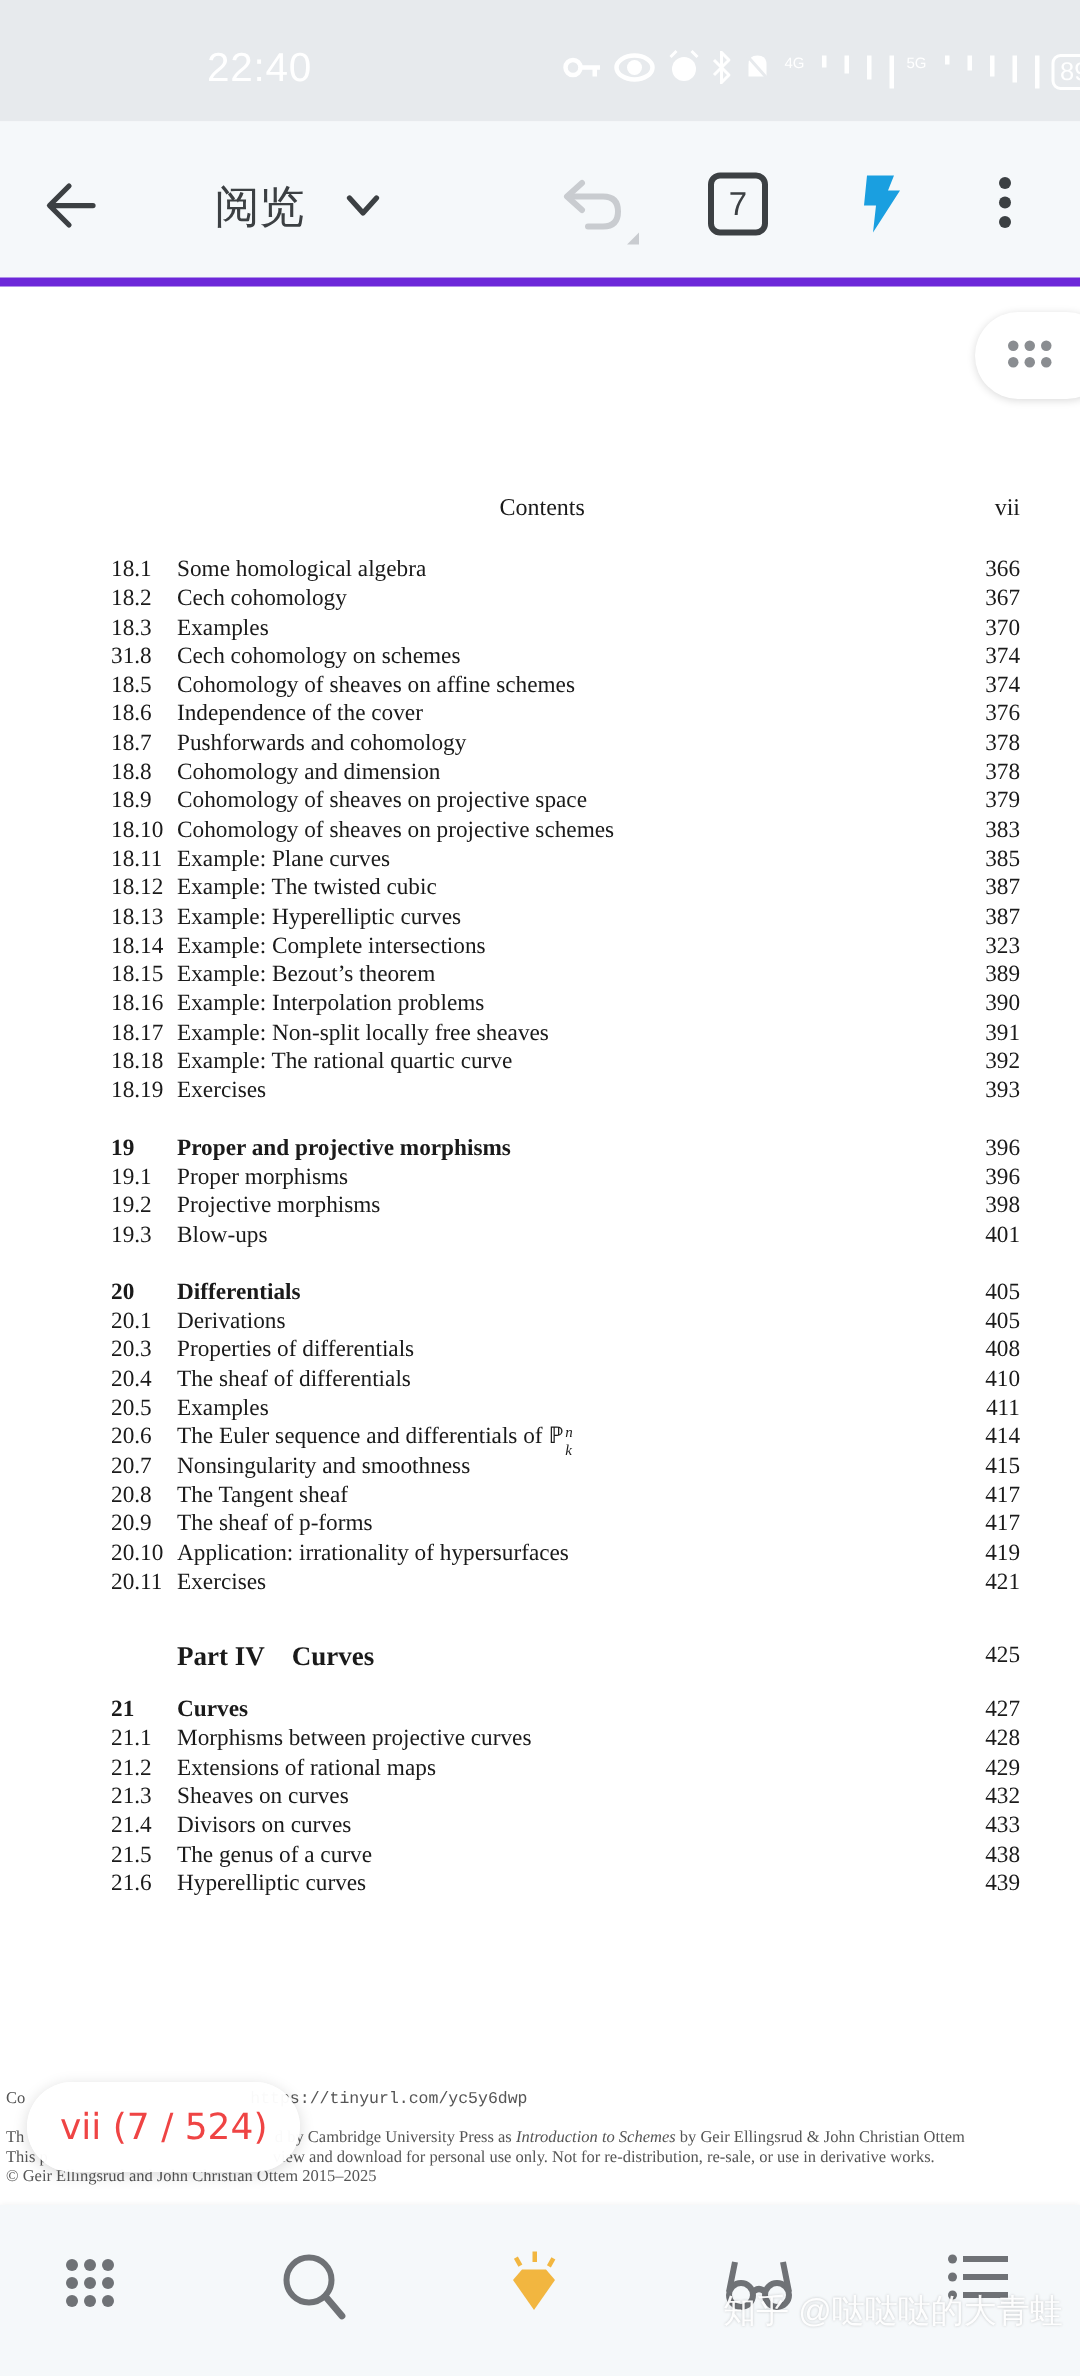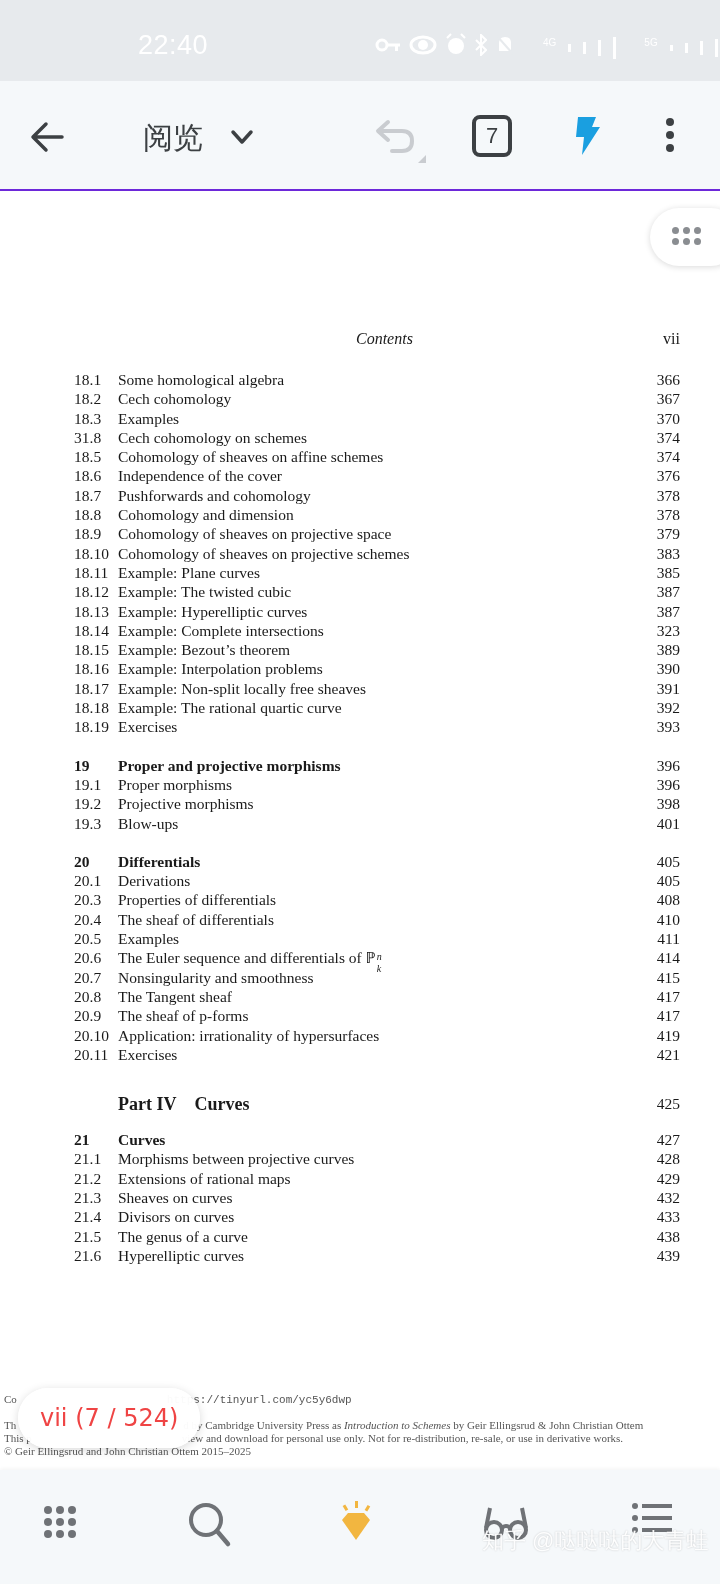--- a/index.html
+++ b/index.html
@@ -1,36 +1,36 @@
 <!DOCTYPE html>
 <html><head>
 <meta charset="utf-8">
 <style>
   * { box-sizing: border-box; margin: 0; padding: 0; }
   html, body { width: 720px; height: 1584px; overflow: hidden; background: #ffffff; font-family: "Liberation Sans", sans-serif; }
   .status-bar { position: absolute; top: 0; left: 0; width: 720px; height: 81px; background: #e7eaed; color: #ffffff; }
   .status-time { position: absolute; left: 138px; top: 30px; font-size: 27px; letter-spacing: 0.5px; }
   .status-icons { position: absolute; left: 375px; top: 33px; display: flex; align-items: center; gap: 8px; font-size: 18px; color: #fff; }
-  .status-icons .sig { display: flex; align-items: center; gap: 12px; height: 22px; margin-left: 20px; }
+  .status-icons .sig { display: flex; align-items: flex-start; gap: 12px; height: 22px; }
   .status-icons .sig i { display: block; width: 3px; background: #fff; }
   .battery { border: 2px solid #fff; border-radius: 6px; padding: 0 4px; font-size: 17px; height: 24px; line-height: 20px; }
-  .toolbar { position: absolute; top: 81px; left: 0; width: 720px; height: 110px; background: #f5f8fa; border-bottom: 2px solid #6d28d9; }
+  .toolbar { position: absolute; top: 81px; left: 0; width: 720px; height: 110px; background: #f5f8fa; border-bottom: 6px solid #6d28d9; }
   .tb-back { position: absolute; left: 28px; top: 36px; width: 40px; height: 40px; }
   .tb-title { position: absolute; left: 143px; top: 37px; font-size: 30px; color: #3c4043; }
   .tb-chevron { position: absolute; left: 228px; top: 44px; width: 28px; height: 24px; }
   .tb-undo { position: absolute; left: 372px; top: 36px; width: 56px; height: 48px; }
   .tb-pages { position: absolute; left: 472px; top: 34px; width: 40px; height: 42px; border: 4px solid #3c4043; border-radius: 8px; text-align: center; font-size: 22px; line-height: 34px; color: #3c4043; }
   .tb-bolt { position: absolute; left: 572px; top: 34px; width: 30px; height: 42px; }
   .tb-more { position: absolute; left: 660px; top: 34px; width: 20px; height: 44px; }
   .float-btn { position: absolute; left: 650px; top: 208px; width: 90px; height: 58px; border-radius: 29px; background: #ffffff; box-shadow: 0 1px 6px rgba(0,0,0,0.15); }
   .float-btn .dots { position: absolute; left: 22px; top: 19px; display: grid; grid-template-columns: repeat(3, 7px); gap: 4px; }
   .float-btn .dots i { width: 7px; height: 7px; border-radius: 50%; background: #8a8d91; display: block; }
   .page { position: absolute; top: 192px; left: 0; width: 720px; height: 1275px; background: #ffffff; font-family: "Liberation Serif", serif; color: #1a1a1a; }
   .running-head { position: absolute; top: 138px; left: 0; width: 720px; font-size: 16px; }
-  .running-head .title { position: absolute; left: 356px; font-style: italic; }
+  .running-head .title { position: absolute; left: 333px; }
   .running-head .num { position: absolute; right: 40px; }
   .toc { position: absolute; top: 178px; left: 74px; width: 606px; }
   .toc-row { position: relative; height: 19.3px; font-size: 15.5px; line-height: 19.3px; white-space: nowrap; }
   .toc-row .n { position: absolute; left: 0; }
   .toc-row .t { position: absolute; left: 44px; }
   .toc-row .p { position: absolute; right: 0; }
   .toc-row.chapter { font-weight: bold; }
   .toc-row.chapter .p { font-weight: normal; }
   .toc-gap { height: 19px; }
   .toc-part { position: relative; height: 28px; font-size: 18px; font-weight: bold; line-height: 28px; }

